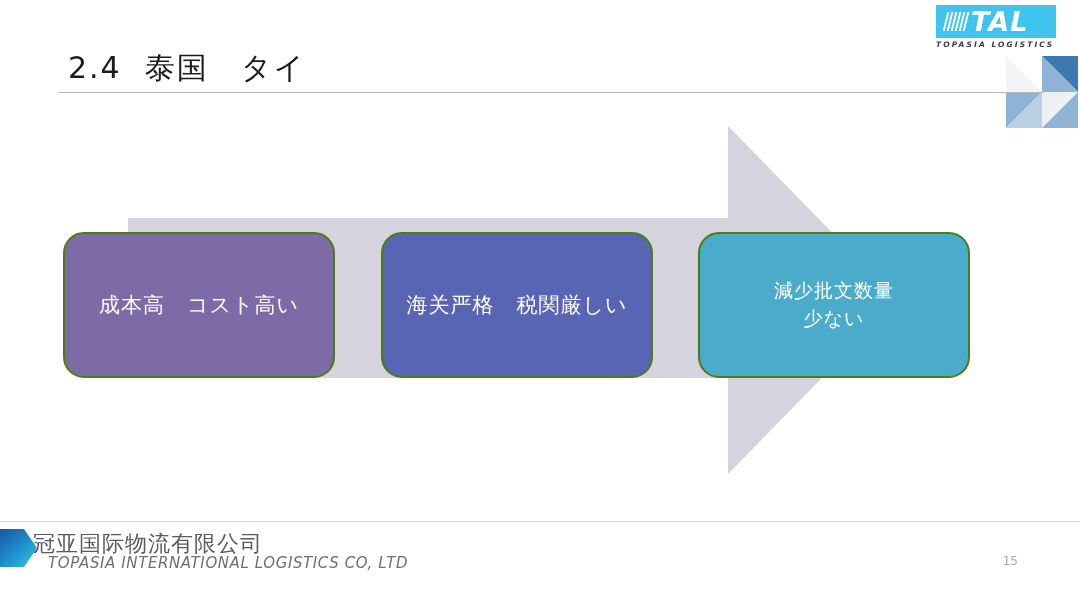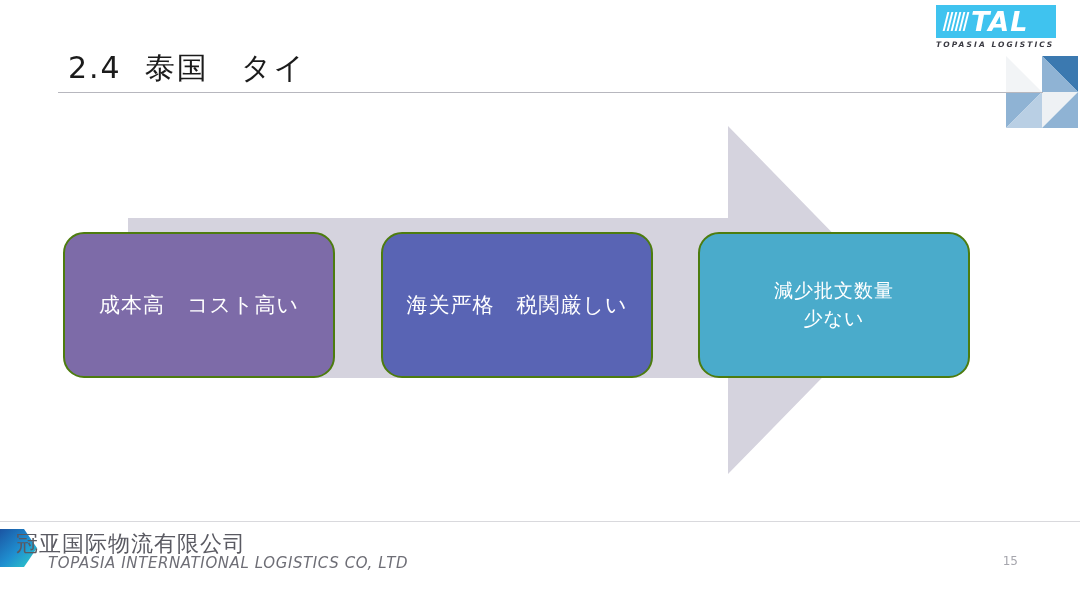--- a/index.html
+++ b/index.html
@@ -165,21 +165,21 @@
   }
   .foot-hex {
     position: absolute;
     left: -6px;
     top: 529px;
     width: 44px;
     height: 38px;
   }
   .foot-cn {
     position: absolute;
-    left: 16px;
+    left: 33px;
     top: 529px;
     font-size: 22px;
     color: #5a5a62;
     letter-spacing: 1px;
     white-space: pre;
   }
   .foot-en {
     position: absolute;
     left: 48px;
     top: 554px;

